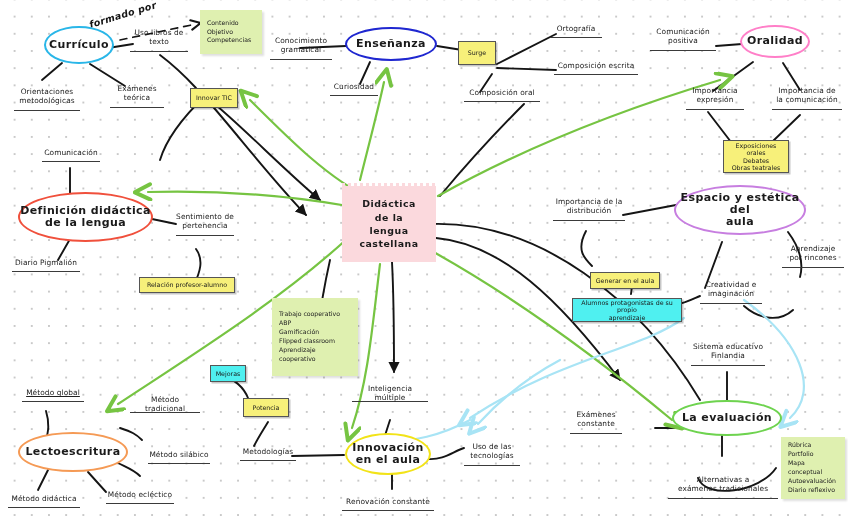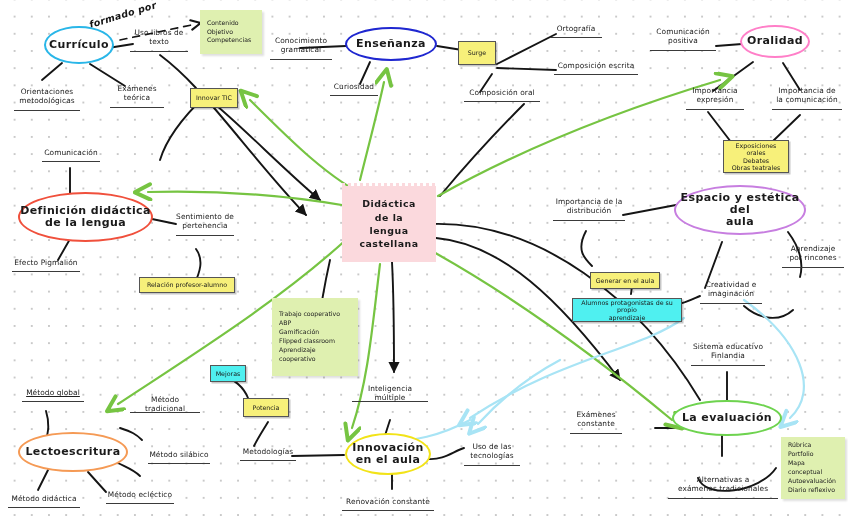--- a/index.html
+++ b/index.html
@@ -304,21 +304,21 @@
 expresión</div>
 
   <div class="node lbl" style="left:772px; top:84px; width:70px; height:26px;">Importancia de
 la comunicación</div>
 
   <div class="node lbl" style="left:42px; top:148px; width:58px; height:14px;">Comunicación</div>
 
   <div class="node lbl" style="left:168px; top:210px; width:58px; height:26px;margin-left:8px;">Sentimiento de
 pertenencia</div>
 
-  <div class="node lbl" style="left:12px; top:258px; width:68px; height:14px;">Efecto Pigmalión</div>
+  <div class="node lbl" style="left:12px; top:258px; width:68px; height:14px;">Diario Pigmalión</div>
 
   <div class="node lbl" style="left:553px; top:195px; width:72px; height:26px;">Importancia de la
 distribución</div>
 
   <div class="node lbl" style="left:782px; top:242px; width:62px; height:26px;text-align:center;">Aprendizaje
 por rincones</div>
 
   <div class="node lbl" style="left:700px; top:278px; width:62px; height:26px;">Creatividad e
 imaginación</div>
 

